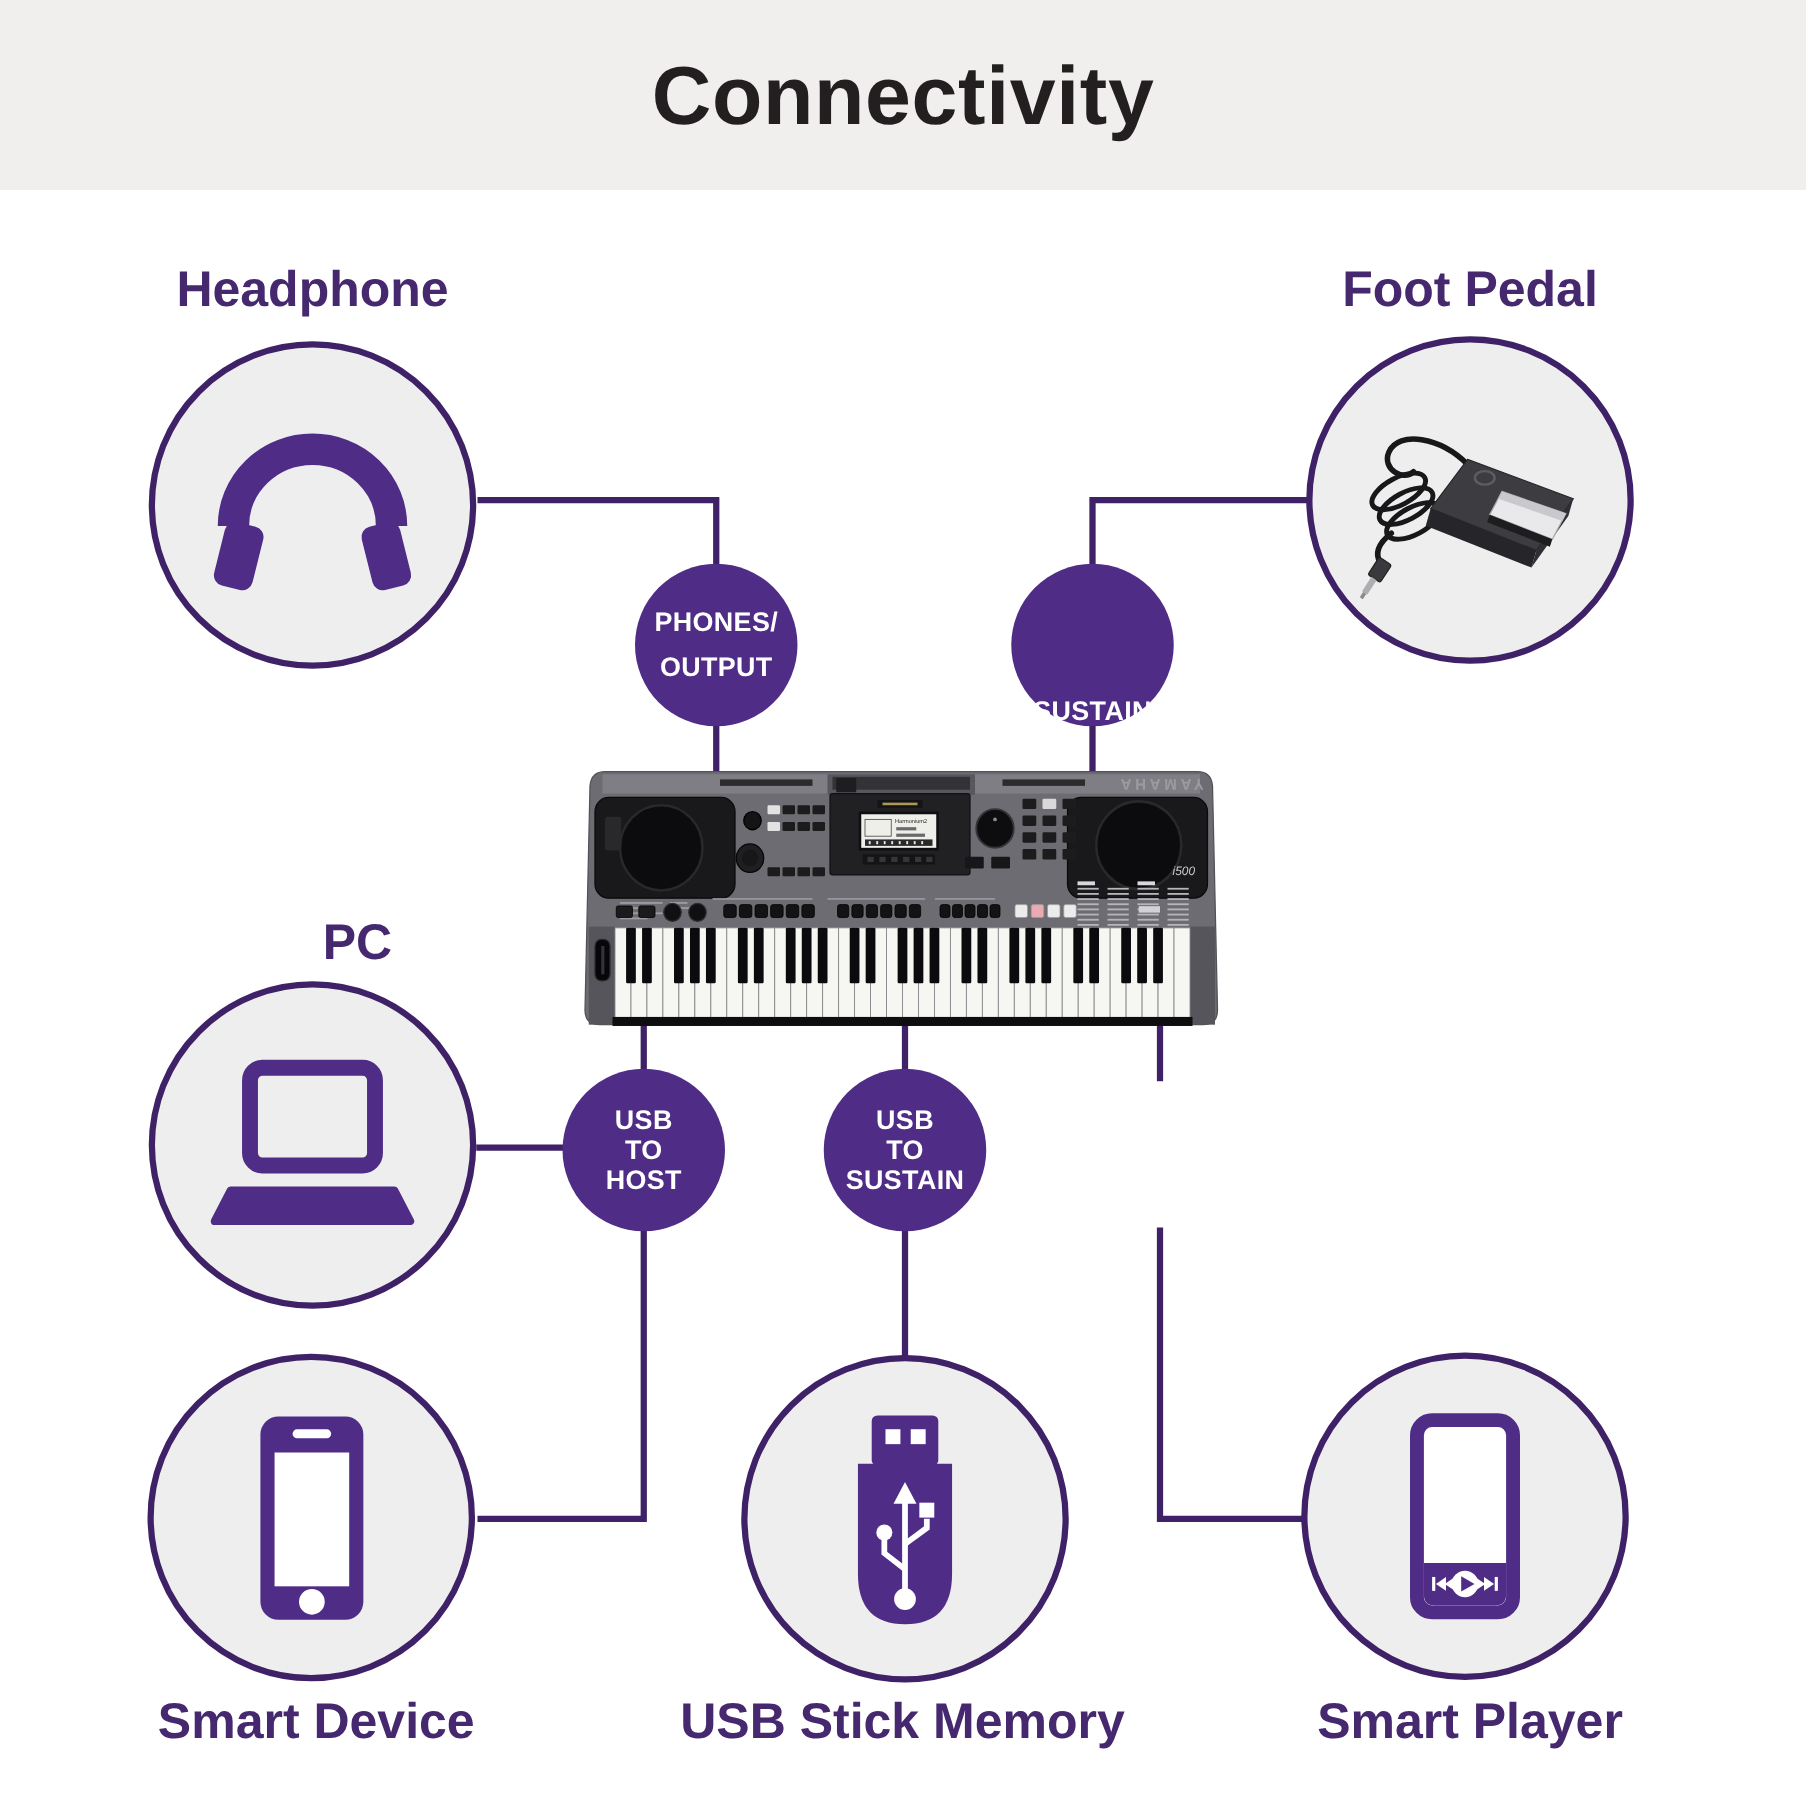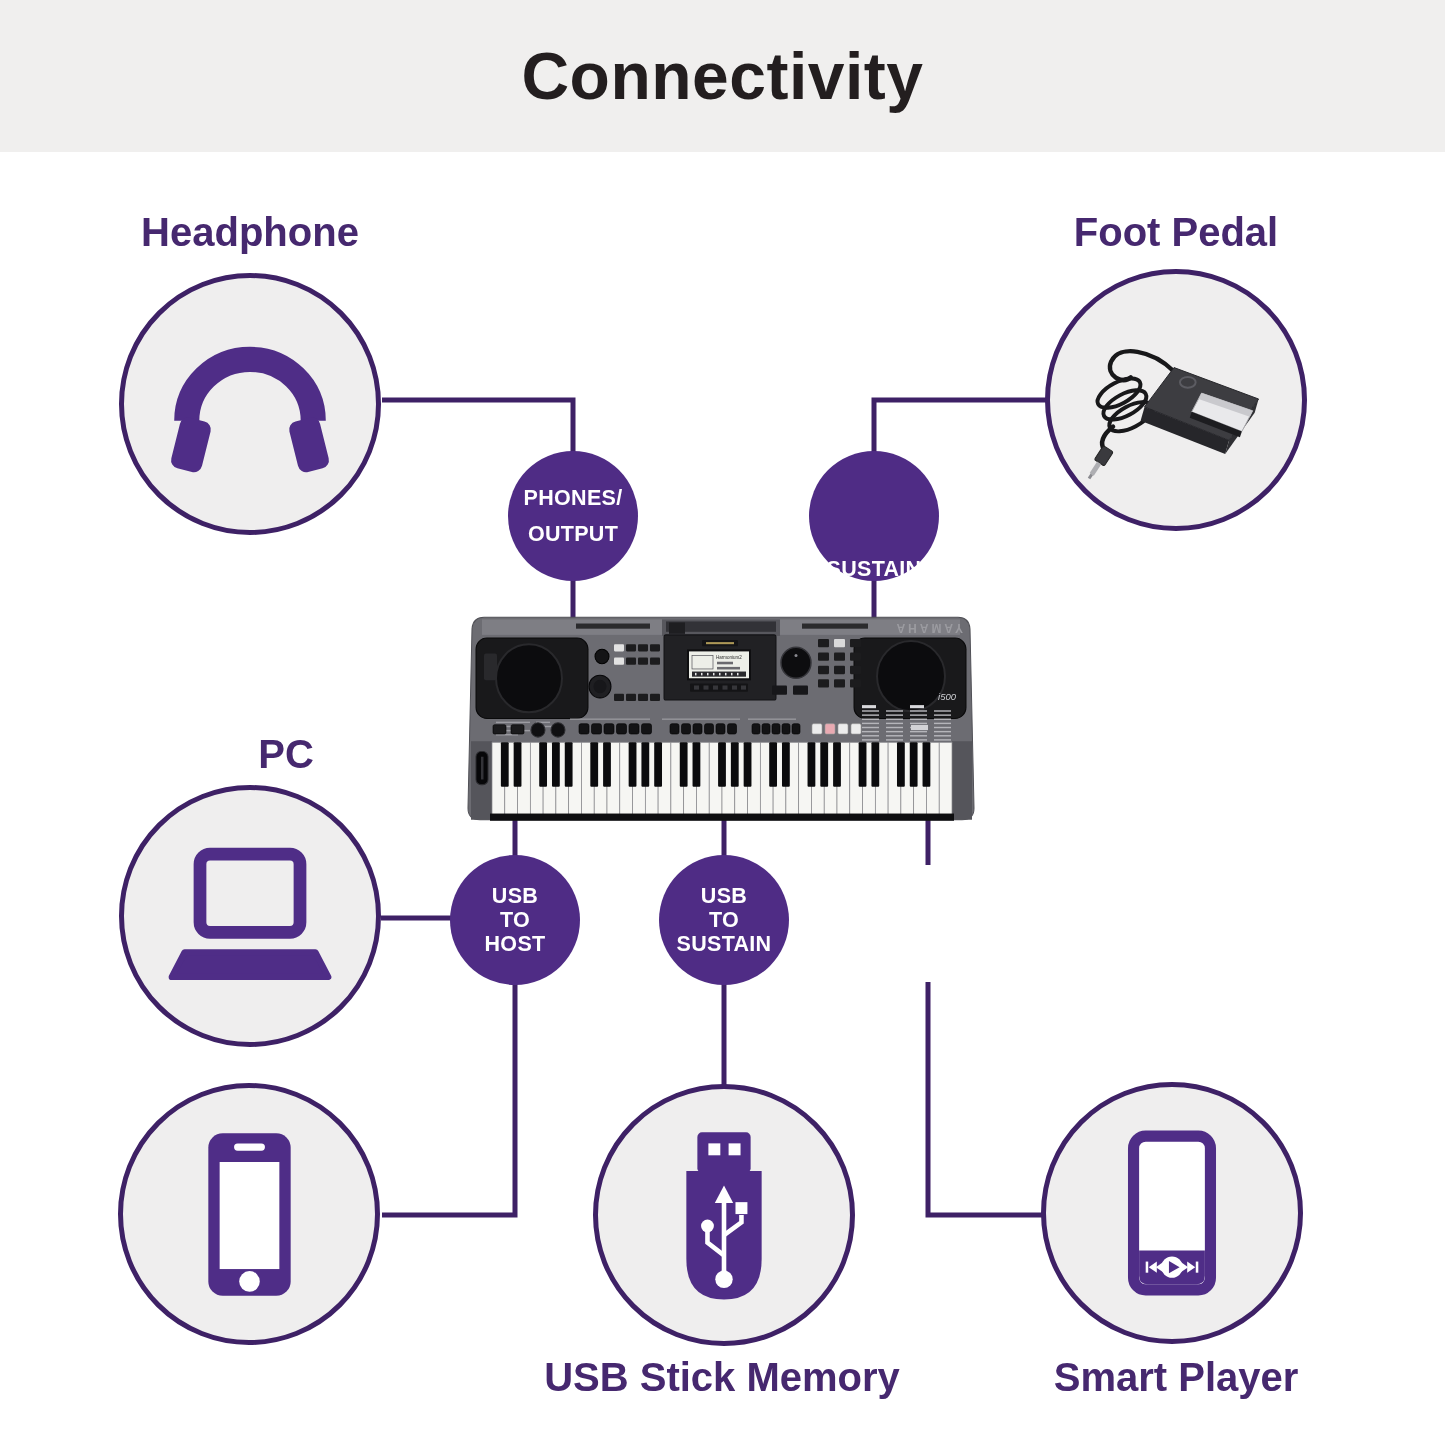--- a/index.html
+++ b/index.html
@@ -364,20 +364,21 @@
   </div>
 
   <div class="bubble" style="left:118px;top:1083px;">
     <svg width="125" height="175" viewBox="0 0 120 170">
       <rect class="icon-purple" x="20" y="6" width="80" height="158" rx="14"></rect>
       <rect x="31" y="34" width="58" height="104" fill="#ffffff"></rect>
       <rect x="45" y="16" width="30" height="7" rx="3.5" fill="#ffffff"></rect>
       <circle cx="60" cy="150" r="10" fill="#ffffff"></circle>
     </svg>
   </div>
+  <div class="dev-label" style="left:253px;top:1357px;">Smart Device</div>
 
   <div class="bubble" style="left:593px;top:1084px;">
     <svg width="132" height="180" viewBox="0 0 140 196">
       <rect class="icon-purple" x="41" y="8" width="58" height="44" rx="5"></rect>
       <rect x="53" y="20" width="13" height="13" fill="#ffffff"></rect>
       <rect x="75" y="20" width="13" height="13" fill="#ffffff"></rect>
       <path class="icon-purple" d="M29,50 H111 V146 Q111,190 70,190 Q29,190 29,146 Z"></path>
       <g>
         <rect x="67.5" y="84" width="5" height="84" fill="#ffffff"></rect>
         <polygon points="70,66 80,85 60,85" fill="#ffffff"></polygon>

